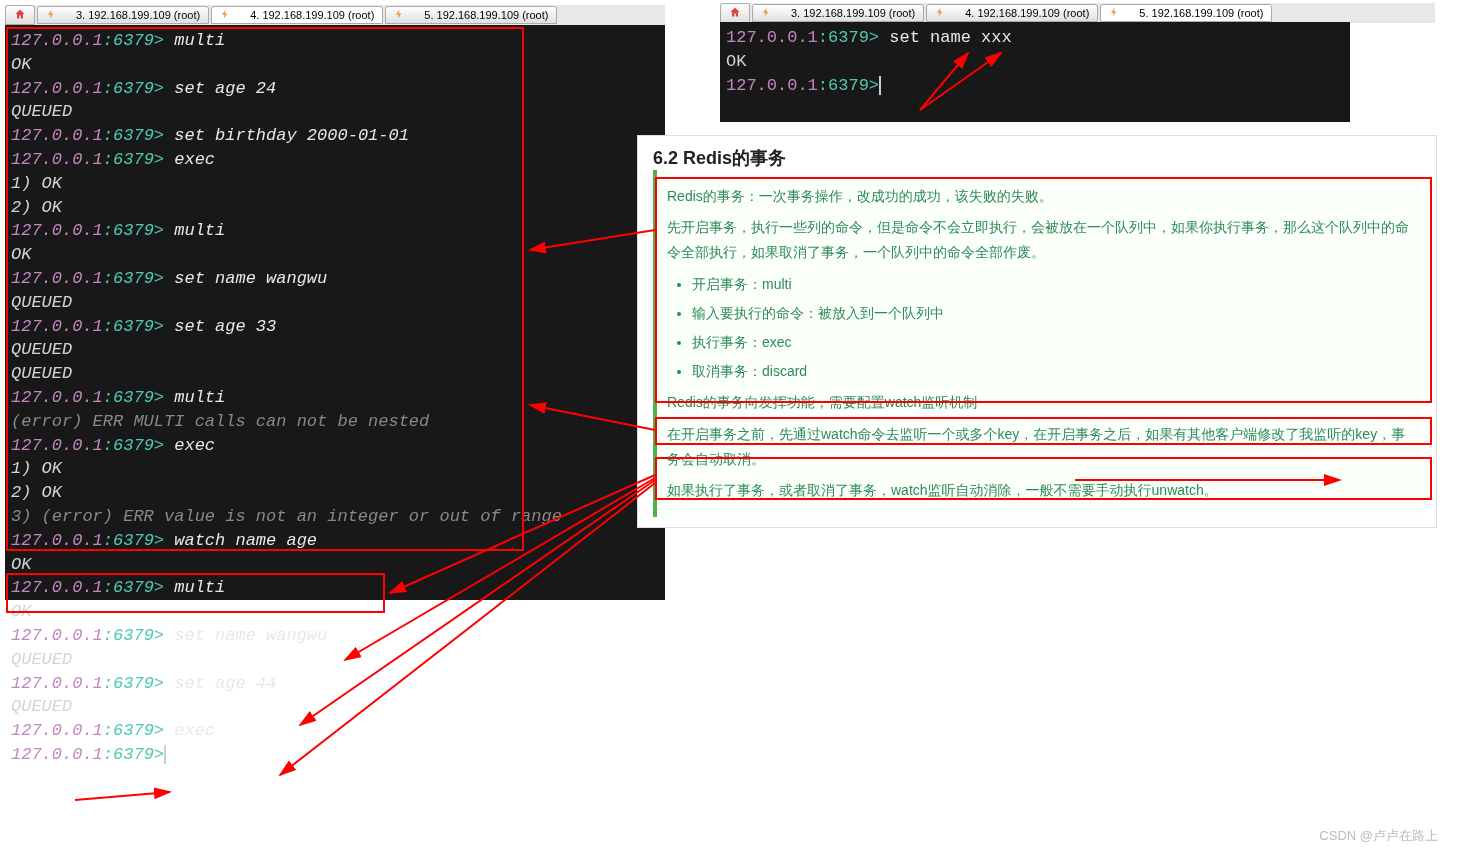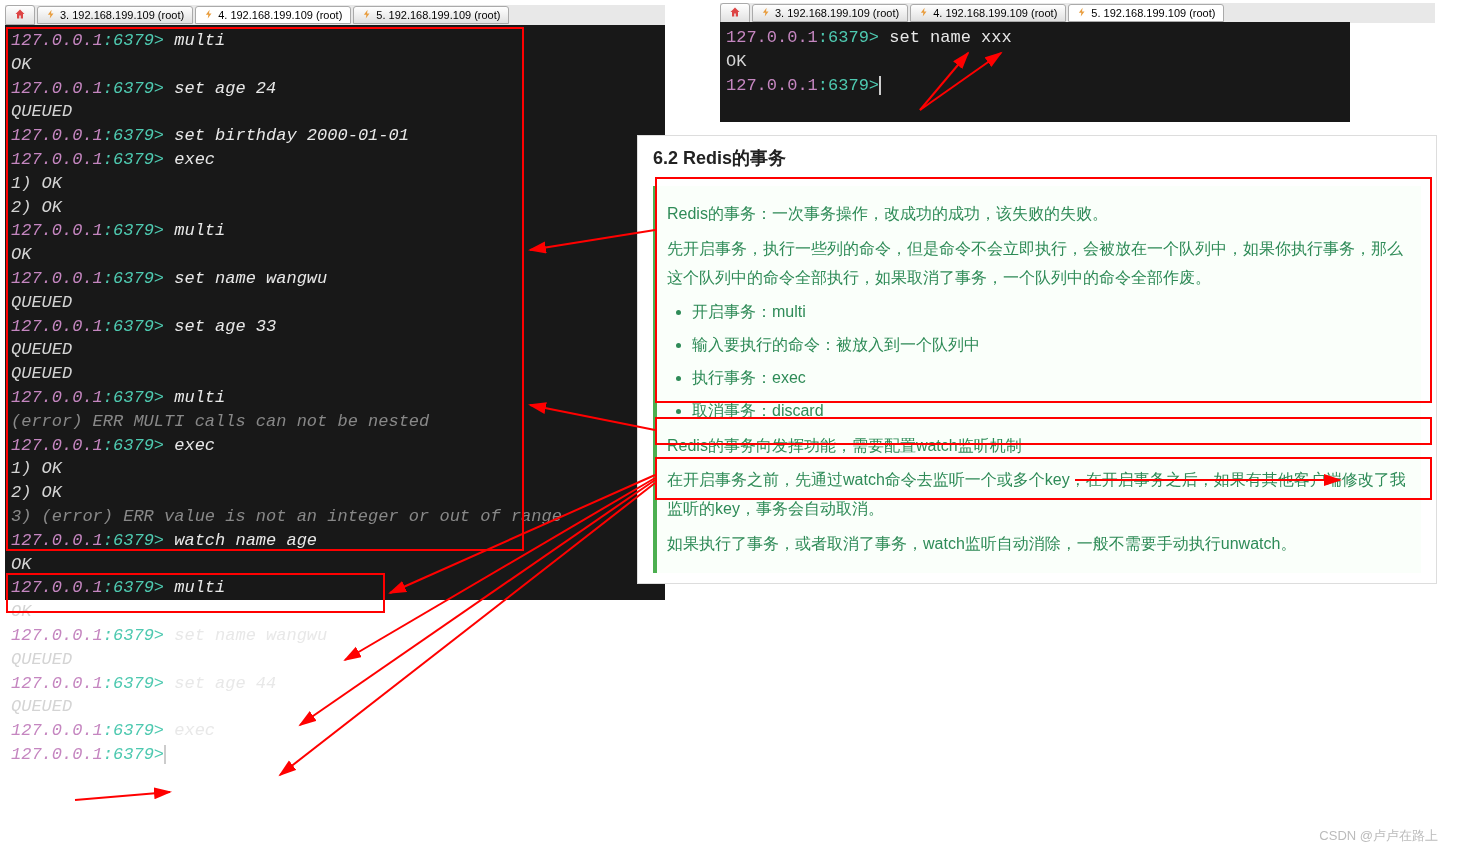--- a/index.html
+++ b/index.html
@@ -25,21 +25,21 @@
     }
     
     .tab {
       background: linear-gradient(#fff, #e0e0e0);
       border: 1px solid #aaa;
       padding: 2px 8px;
       margin-right: 2px;
       border-radius: 3px 3px 0 0;
       display: flex;
       align-items: center;
-      gap: 4px;
+      gap: 20px;
     }
     
     .tab.active { background: #fff; }
     
     #term1 { top: 25px; left: 5px; width: 660px; height: 575px; font-style: italic; }
     #term2 { top: 22px; left: 720px; width: 630px; height: 100px; }
     #tabs1 { top: 5px; left: 5px; width: 660px; }
     #tabs2 { top: 3px; left: 720px; width: 715px; }
     
     .ip { color: #c586c0; }
@@ -63,24 +63,23 @@
       font-size: 18px;
       font-weight: bold;
       color: #222;
       margin-bottom: 0;
     }
     
     .quote-block {
       border-left: 4px solid #4caf50;
       padding: 8px 10px;
       color: #2e8b57;
-      font-size: 16px;
+      font-size: 14px;
       line-height: 1.8;
       background: #fafffa;
-      margin-top: 16px;
     }
     
     .quote-block ul { margin-left: 25px; margin-top: 6px; margin-bottom: 6px; }
     .quote-block li { margin: 4px 0; }
     .quote-block p { margin: 6px 0; }
     
     .red-box {
       border: 2px solid #ff0000;
       position: absolute;
       pointer-events: none;

